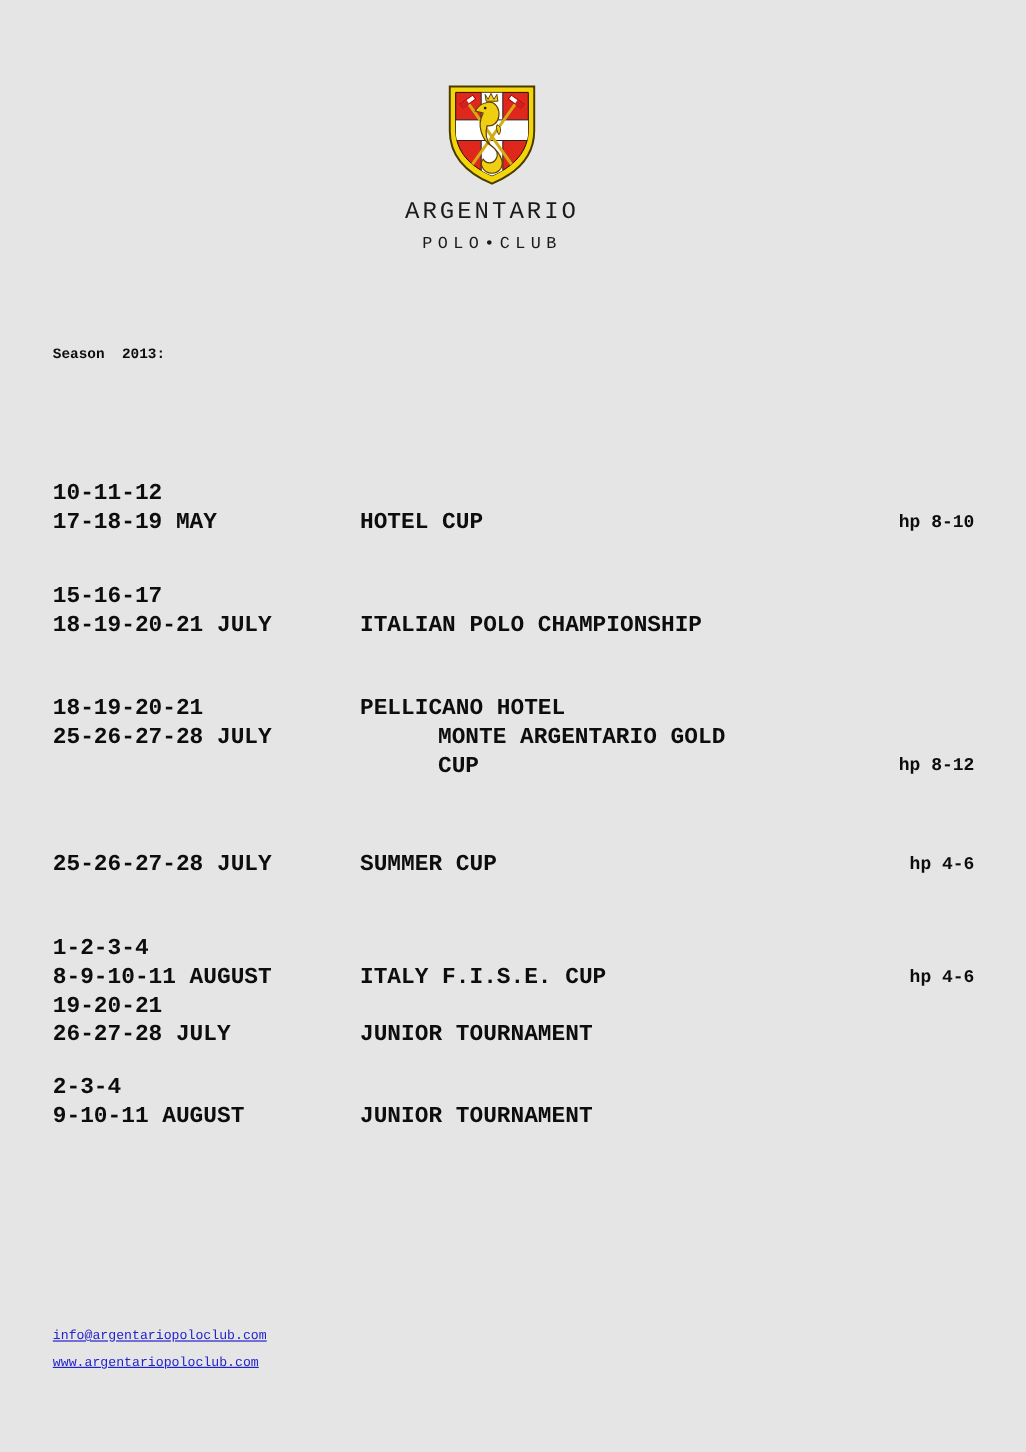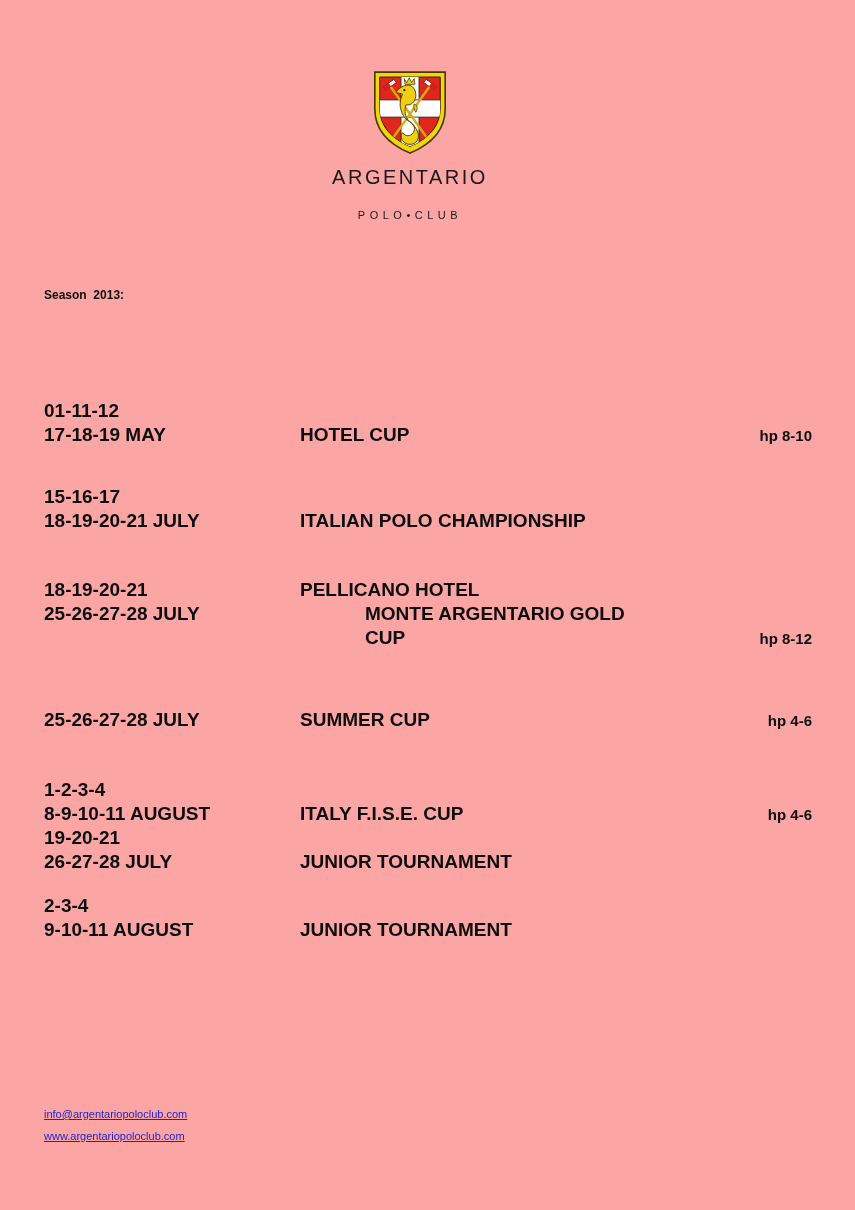--- a/index.html
+++ b/index.html
@@ -1,44 +1,44 @@
 <!DOCTYPE html>
 <html style="--link-color: #2222cc;"><head>
 <meta charset="utf-8">
 <style>
   html, body { margin:0; padding:0; background:#ffffff; }
   .page {
     position: relative;
     width: 855px;
     height: 1210px;
-    background: #fca5a5;
-    font-family: Liberation Sans, sans-serif;
+    background: #e5e5e5;
+    font-family: Liberation Mono, monospace;
     color: #111111;
     overflow: hidden;
   }
 
   
   .header {
     position: absolute;
     top: 68px;
     left: 0;
     width: 820px;
     text-align: center;
   }
   .crest { width: 82px; height: 90px; display: block; margin: 0 auto; }
   .logo-name {
     font-size: 20px;
     letter-spacing: 2.5px;
     margin-top: 8px;
     color: #1a1a1a;
   }
   .logo-sub {
-    font-size: 11px;
+    font-size: 14px;
     letter-spacing: 4.5px;
-    margin-top: 20px;
+    margin-top: 7px;
     color: #1a1a1a;
   }
 
   
   .season {
     position: absolute;
     top: 288px;
     left: 44px;
     margin: 0;
     font-size: 12px;
@@ -130,21 +130,21 @@
     </svg>
     <div class="logo-name">ARGENTARIO</div>
     <div class="logo-sub">POLO•CLUB</div>
   </header>
 
   <h2 class="season">Season  2013:</h2>
 
   <main class="schedule">
   <div class="entry">
     <div class="col dates">
-          <div>01-11-12</div>
+          <div>10-11-12</div>
           <div>17-18-19 MAY</div>
         </div>
     <div class="col name">
           <div>HOTEL CUP</div>
         </div>
     <div class="col hp">hp 8-10</div>
   </div>
 
   <div class="entry">
     <div class="col dates">

